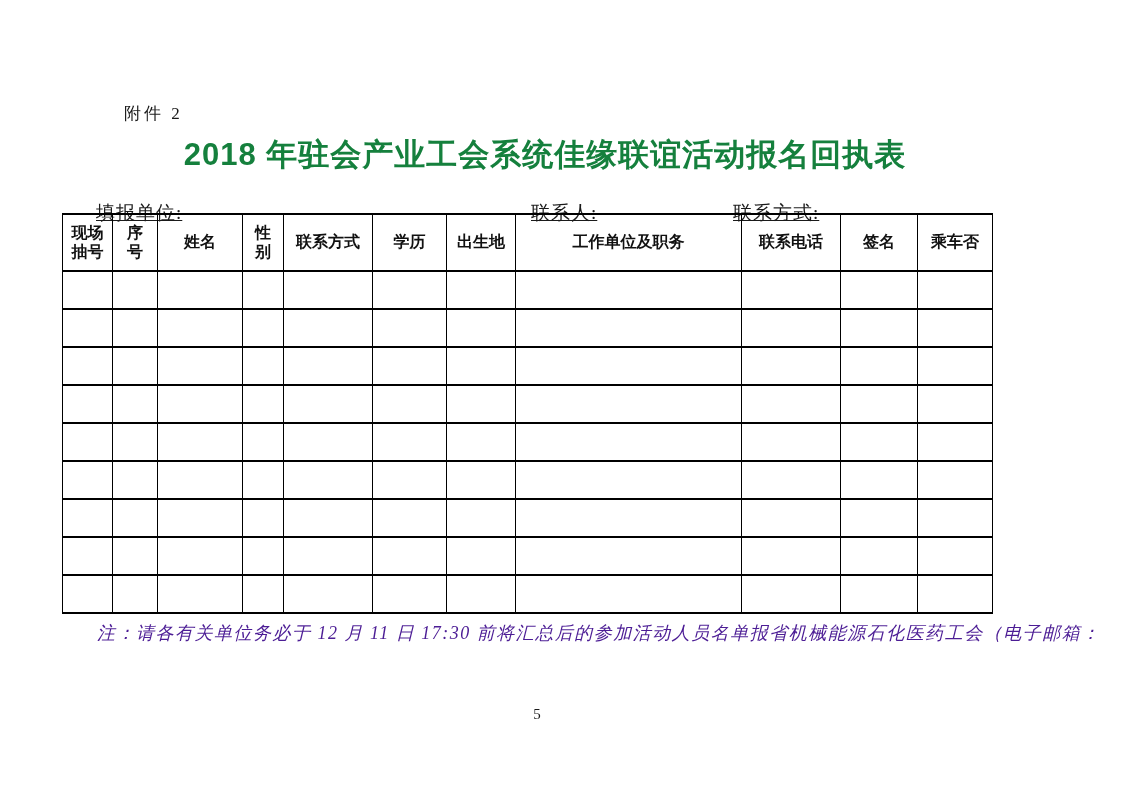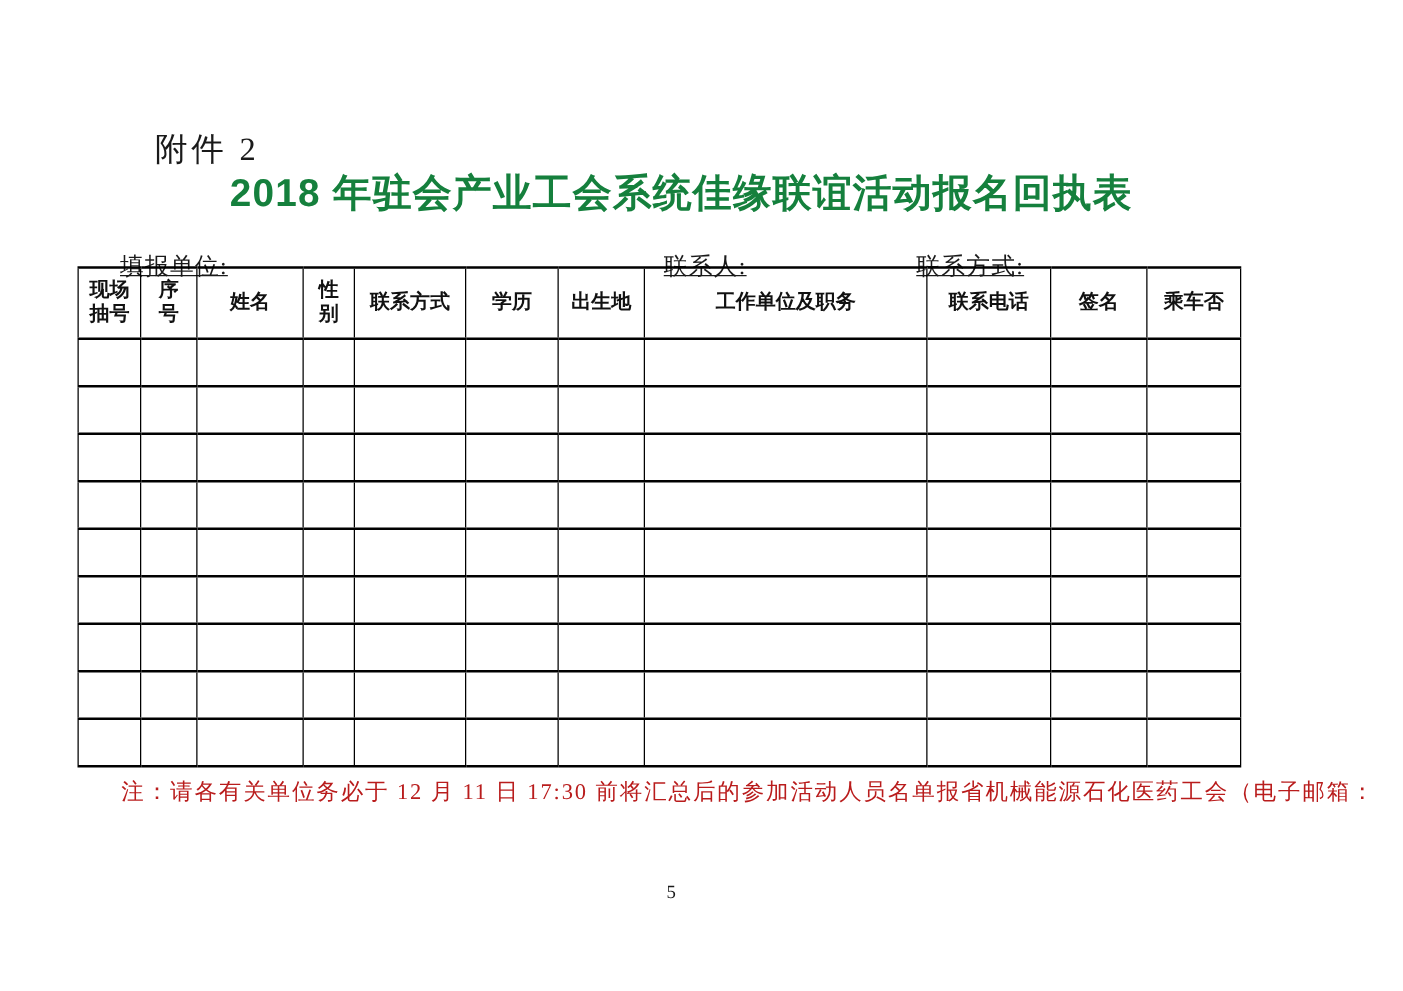--- a/index.html
+++ b/index.html
@@ -9,21 +9,21 @@
     height: 793px;
     background: #ffffff;
     color: #1a1a1a;
     overflow: hidden;
     font-family: "Liberation Serif", "DejaVu Serif", serif;
   }
   .attachment-label {
     position: absolute;
     left: 124px;
     top: 102px;
-    font-size: 26px;
+    font-size: 17px;
     letter-spacing: 3px;
     font-family: "Liberation Serif", "DejaVu Serif", serif;
   }
   .doc-title {
     position: absolute;
     left: 0;
     top: 134px;
     width: 1090px;
     text-align: center;
     font-size: 31px;
@@ -69,21 +69,22 @@
     text-align: center;
     vertical-align: middle;
     white-space: pre-line;
     color: #111;
   }
   .note-line {
     position: absolute;
     font-size: 18px;
     letter-spacing: 1.5px;
     white-space: nowrap;
-    color: #b91c1c;
+    color: #4c1d95;
+    font-style: italic;
   }
   .note-line1 { left: 97px; top: 621px; }
   .note-line2 { left: 97px; top: 661px; letter-spacing: 0.5px; }
   .page-number {
     position: absolute;
     left: 0;
     top: 706px;
     width: 1074px;
     text-align: center;
     font-size: 15px;

